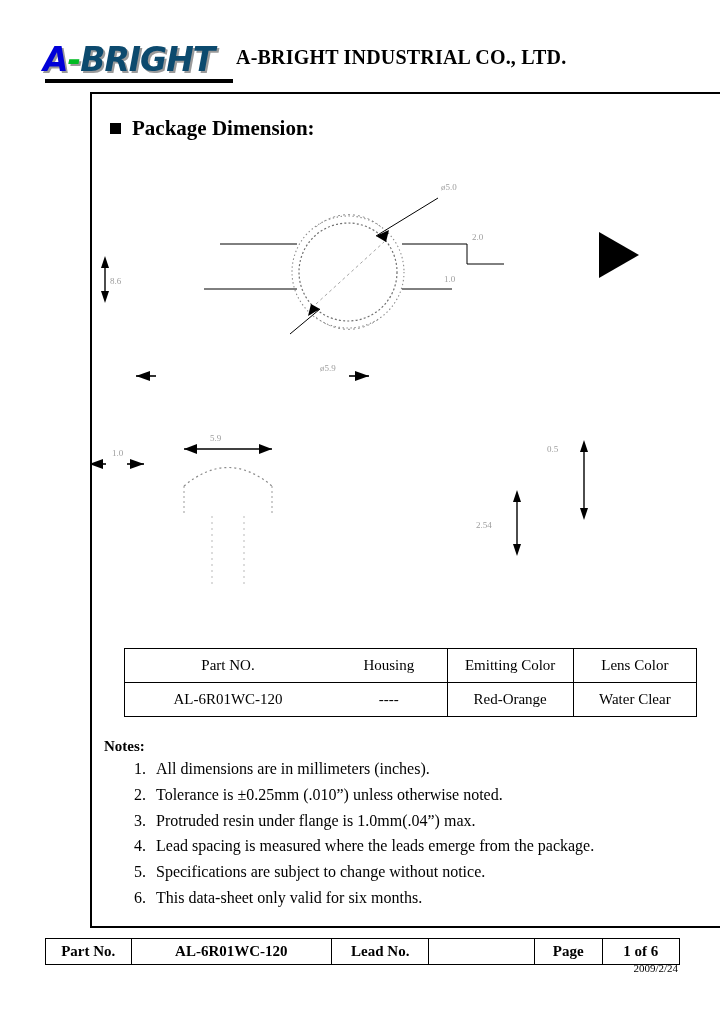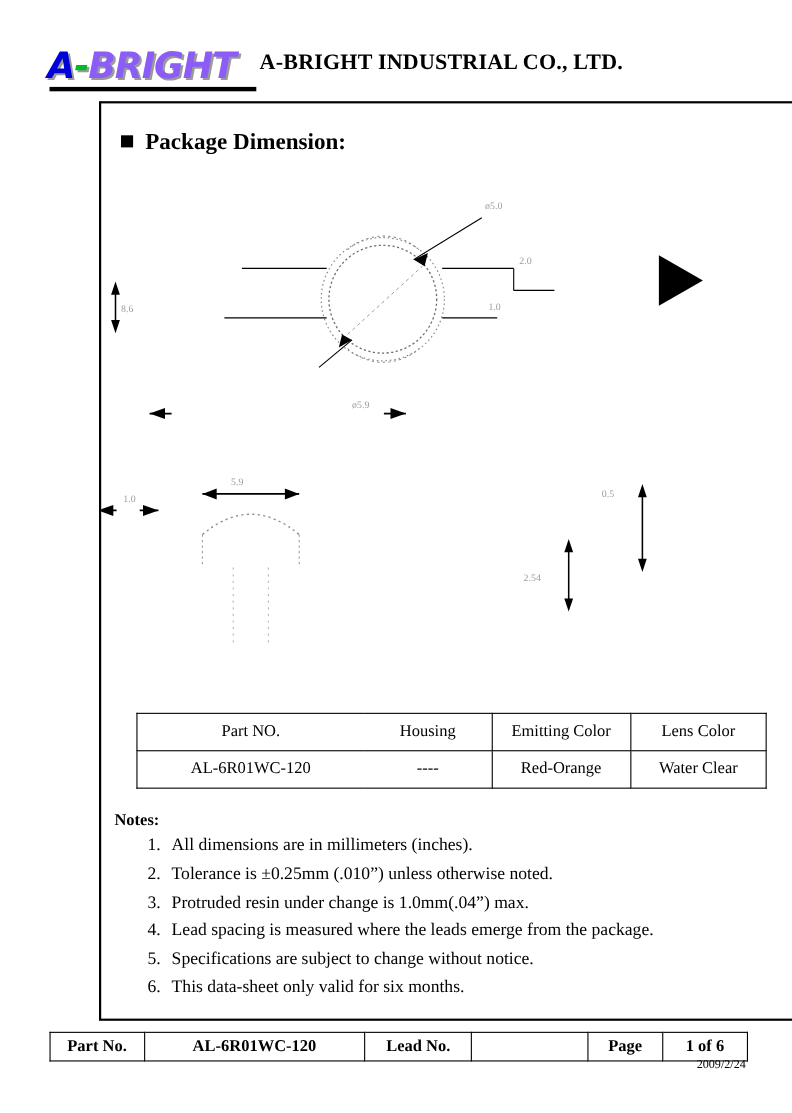--- a/index.html
+++ b/index.html
@@ -35,21 +35,21 @@
     font-weight: bold;
     font-style: italic;
     font-size: 33px;
     letter-spacing: -1px;
     line-height: 36px;
     white-space: nowrap;
     text-shadow: 2px 2px 0 #9a9a9a;
   }
   .logo-a   { color: #0000d8; }
   .logo-dash{ color: #00bb22; }
-  .logo-b   { color: #8b5cf6; }
+  .logo-b   { color: #0c4a6e; }
   #logo-rule {
     position: absolute;
     left: 2px;
     top: 37px;
     width: 188px;
     height: 4px;
     background: #000;
   }
   #company-name {
     position: absolute;
@@ -286,21 +286,21 @@
         <td>Water Clear</td>
       </tr>
     </tbody>
   </table>
 
   <div id="notes">
     <div id="notes-title">Notes:</div>
     <ol>
       <li>All dimensions are in millimeters (inches).</li>
       <li>Tolerance is  ±0.25mm (.010”) unless otherwise noted.</li>
-      <li>Protruded resin under change is 1.0mm(.04”) max.</li>
+      <li>Protruded resin under flange is 1.0mm(.04”) max.</li>
       <li>Lead spacing is measured where the leads emerge from the package.</li>
       <li>Specifications are subject to change without notice.</li>
       <li>This data-sheet only valid for six months.</li>
     </ol>
   </div>
 
 </div>
 
 <table id="footer-table">
   <tbody>

